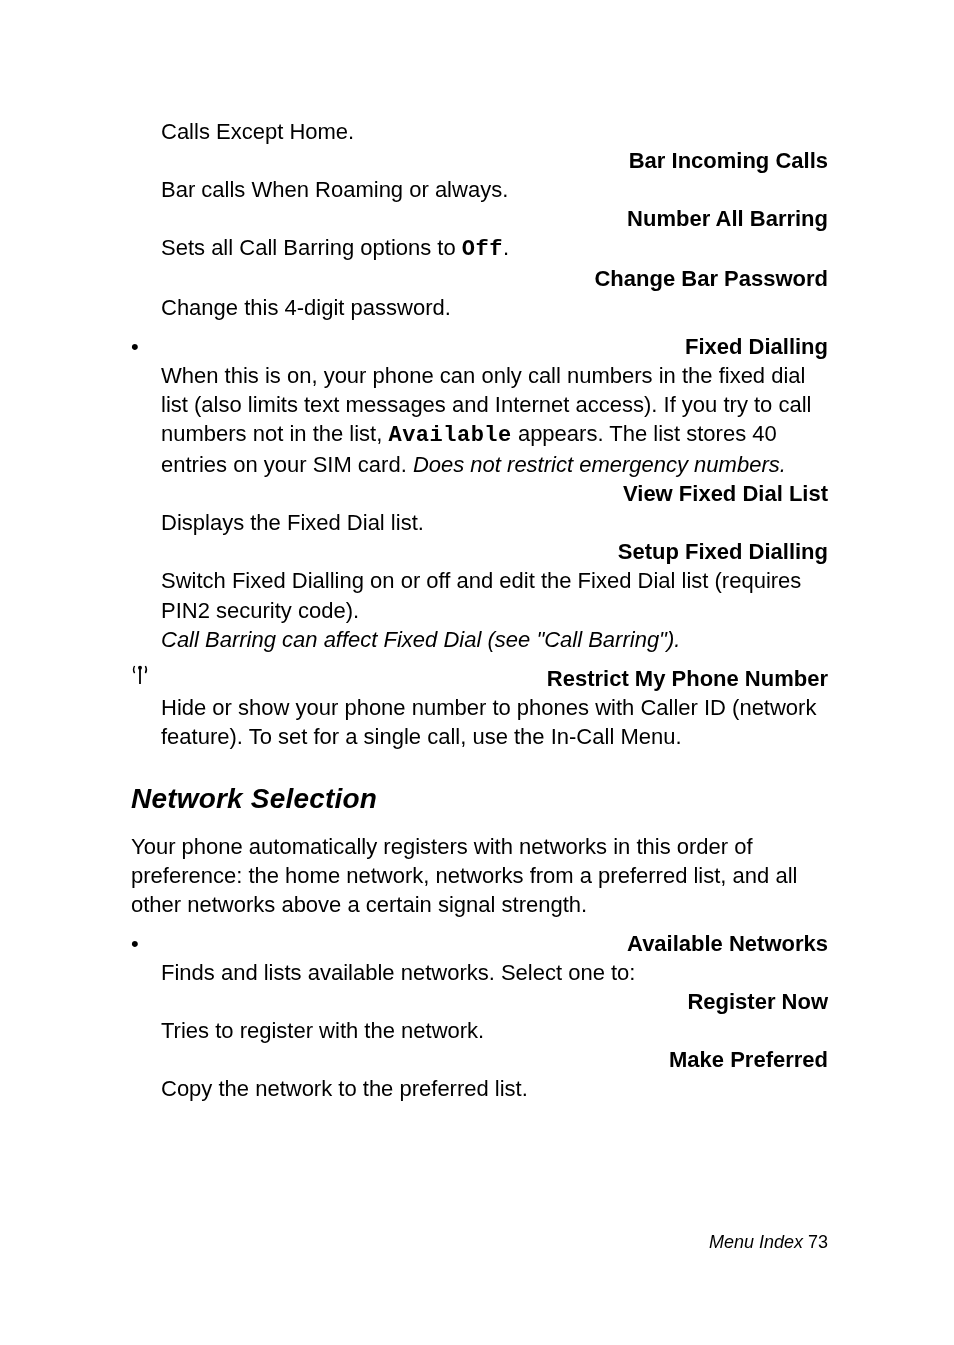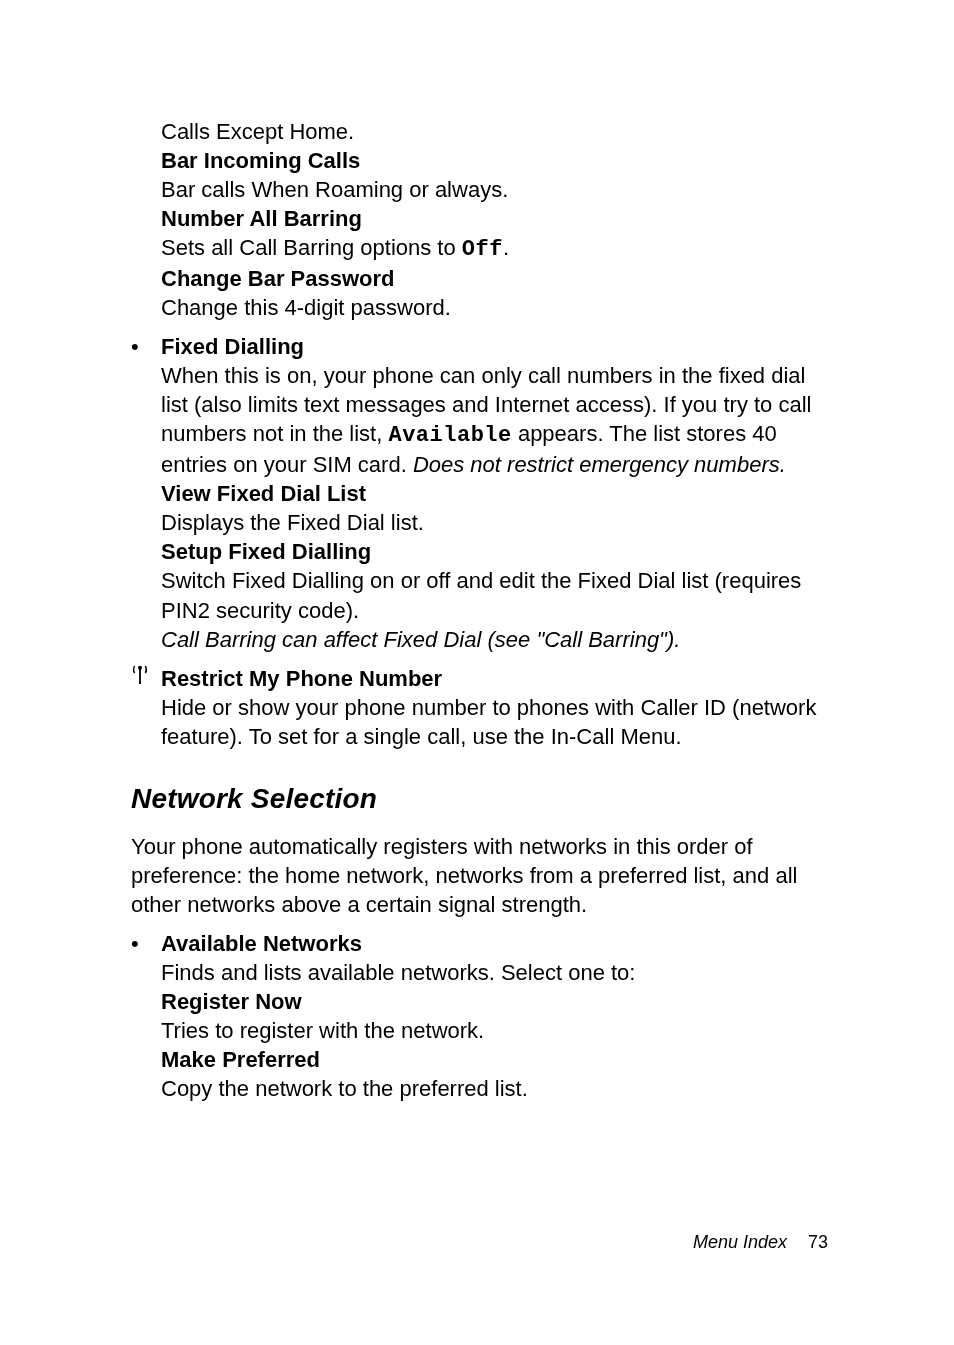--- a/index.html
+++ b/index.html
@@ -31,21 +31,21 @@
     font-size: 22px;
     line-height: 1.32;
   }
   .bullet-content {
     flex: 1;
   }
   .indent-block {
     margin-left: 30px; 
     margin-top: 0;
   }
-  .b { font-weight: 700; }
+  .b { font-weight: 700; text-align: right; }
   .i { font-style: italic; }
   .mono {
     font-family: "Courier New", Courier, monospace;
     font-size: 22px;
     letter-spacing: 0.5px;
     font-weight: bold;
   }
   h2.section {
     font-family: "Segoe UI", Arial, sans-serif;
     font-weight: 700;
@@ -59,21 +59,21 @@
   }
   .footer {
     position: absolute;
     bottom: 90px;
     right: 126px;
     font-style: italic;
     font-size: 18px;
   }
   .footer .page-num {
     font-style: normal;
-    margin-left: 16px;
+    margin-left: 0;
   }
   svg.antenna {
     width: 18px;
     height: 22px;
     display: block;
   }
 </style>
 </head>
 <body>
 

